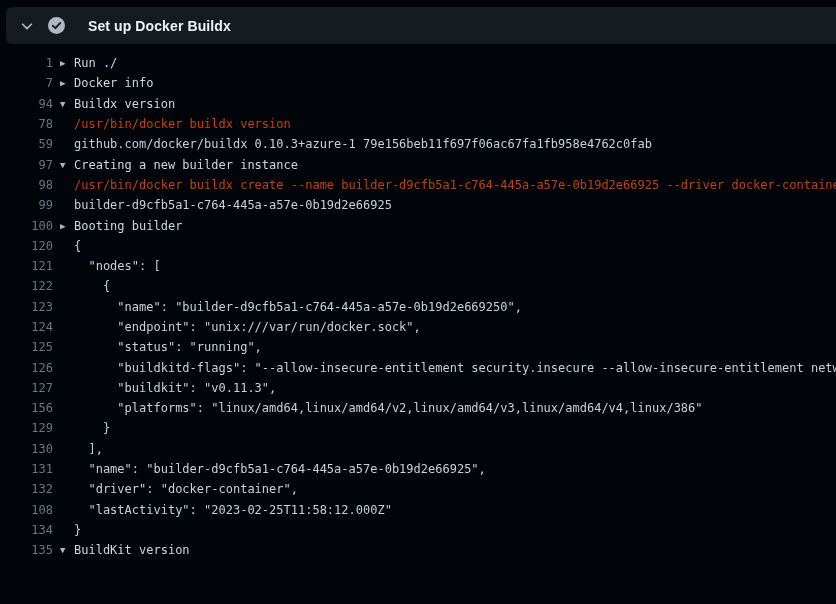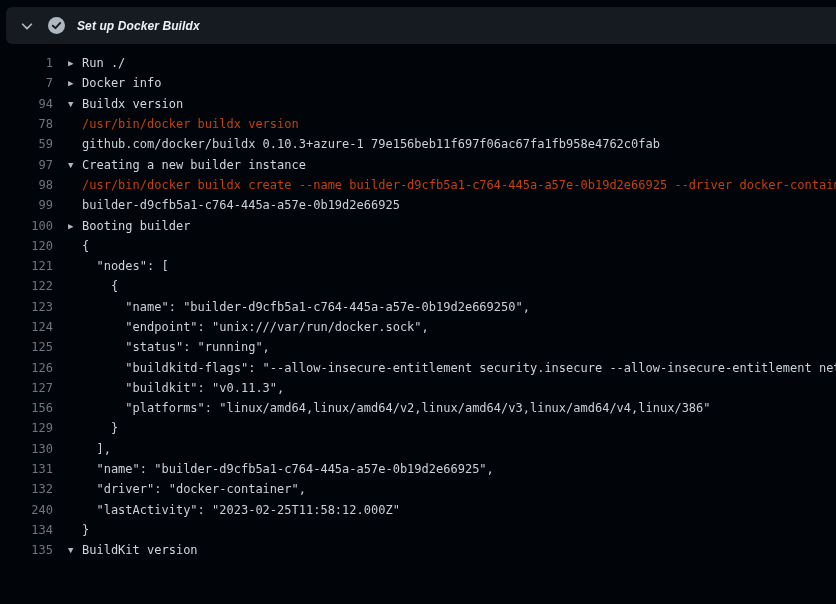--- a/index.html
+++ b/index.html
@@ -16,26 +16,25 @@
     background: #161b22;
     border-radius: 6px 0 0 6px;
     display: flex;
     align-items: center;
     padding-left: 13px;
     cursor: pointer;
   }
   .step-header .chevron { width: 16px; height: 16px; display: flex; align-items: center; justify-content: center; color: #afb8c1; flex: none; }
   .step-header .check { margin-left: 13px; width: 17px; height: 17px; flex: none; }
   .step-title {
-    margin-left: 12px;
+    margin-left: 23px;
     color: #f0f3f6;
-    font-size: 12px;
+    font-size: 14px;
     font-weight: 700;
     letter-spacing: 0.1px;
-    font-style: italic;
   }
   .log-area {
     position: absolute;
     top: 44px; left: 0; right: 0; bottom: 0;
     padding-top: 9px;
     font-family: "DejaVu Sans Mono", "Liberation Mono", monospace;
     font-size: 12px;
     overflow: hidden;
   }
   .log-line {
@@ -45,21 +44,21 @@
     white-space: pre;
   }
   .log-line .num {
     flex: none;
     width: 53px;
     text-align: right;
     color: #6e7681;
     cursor: pointer;
   }
   .log-line .content {
-    margin-left: 15px;
+    margin-left: 7px;
     white-space: pre;
     color: #c9d1d9;
   }
   .log-line .arrow {
     display: inline-block;
     width: 14px;
     font-size: 9px;
     color: #afb8c1;
     vertical-align: 1px;
   }
@@ -104,17 +103,17 @@
       <div class="log-line"><span class="num">123</span><span class="content out"><span class="spacer"></span><span class="text">      "name": "builder-d9cfb5a1-c764-445a-a57e-0b19d2e669250",</span></span></div>
       <div class="log-line"><span class="num">124</span><span class="content out"><span class="spacer"></span><span class="text">      "endpoint": "unix:///var/run/docker.sock",</span></span></div>
       <div class="log-line"><span class="num">125</span><span class="content out"><span class="spacer"></span><span class="text">      "status": "running",</span></span></div>
       <div class="log-line"><span class="num">126</span><span class="content out"><span class="spacer"></span><span class="text">      "buildkitd-flags": "--allow-insecure-entitlement security.insecure --allow-insecure-entitlement network.host",</span></span></div>
       <div class="log-line"><span class="num">127</span><span class="content out"><span class="spacer"></span><span class="text">      "buildkit": "v0.11.3",</span></span></div>
       <div class="log-line"><span class="num">156</span><span class="content out"><span class="spacer"></span><span class="text">      "platforms": "linux/amd64,linux/amd64/v2,linux/amd64/v3,linux/amd64/v4,linux/386"</span></span></div>
       <div class="log-line"><span class="num">129</span><span class="content out"><span class="spacer"></span><span class="text">    }</span></span></div>
       <div class="log-line"><span class="num">130</span><span class="content out"><span class="spacer"></span><span class="text">  ],</span></span></div>
       <div class="log-line"><span class="num">131</span><span class="content out"><span class="spacer"></span><span class="text">  "name": "builder-d9cfb5a1-c764-445a-a57e-0b19d2e66925",</span></span></div>
       <div class="log-line"><span class="num">132</span><span class="content out"><span class="spacer"></span><span class="text">  "driver": "docker-container",</span></span></div>
-      <div class="log-line"><span class="num">240</span><span class="content out"><span class="spacer"></span><span class="text">  "lastActivity": "2023-02-25T11:58:12.000Z"</span></span></div>
+      <div class="log-line"><span class="num">108</span><span class="content out"><span class="spacer"></span><span class="text">  "lastActivity": "2023-02-25T11:58:12.000Z"</span></span></div>
       <div class="log-line"><span class="num">134</span><span class="content out"><span class="spacer"></span><span class="text">}</span></span></div>
       <div class="log-line group"><span class="num">135</span><span class="content group-expanded"><span class="arrow">▼</span><span class="text">BuildKit version</span></span></div>
     </div>
 </div>
 
 </body></html>

